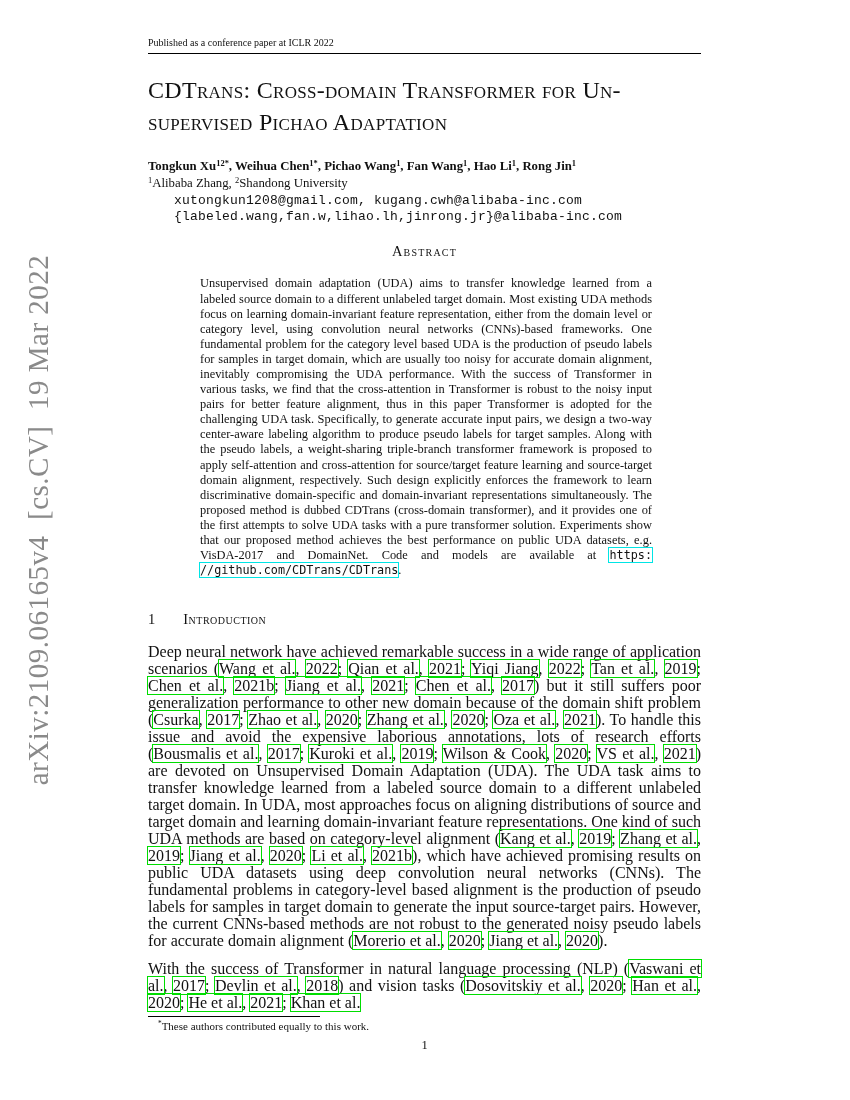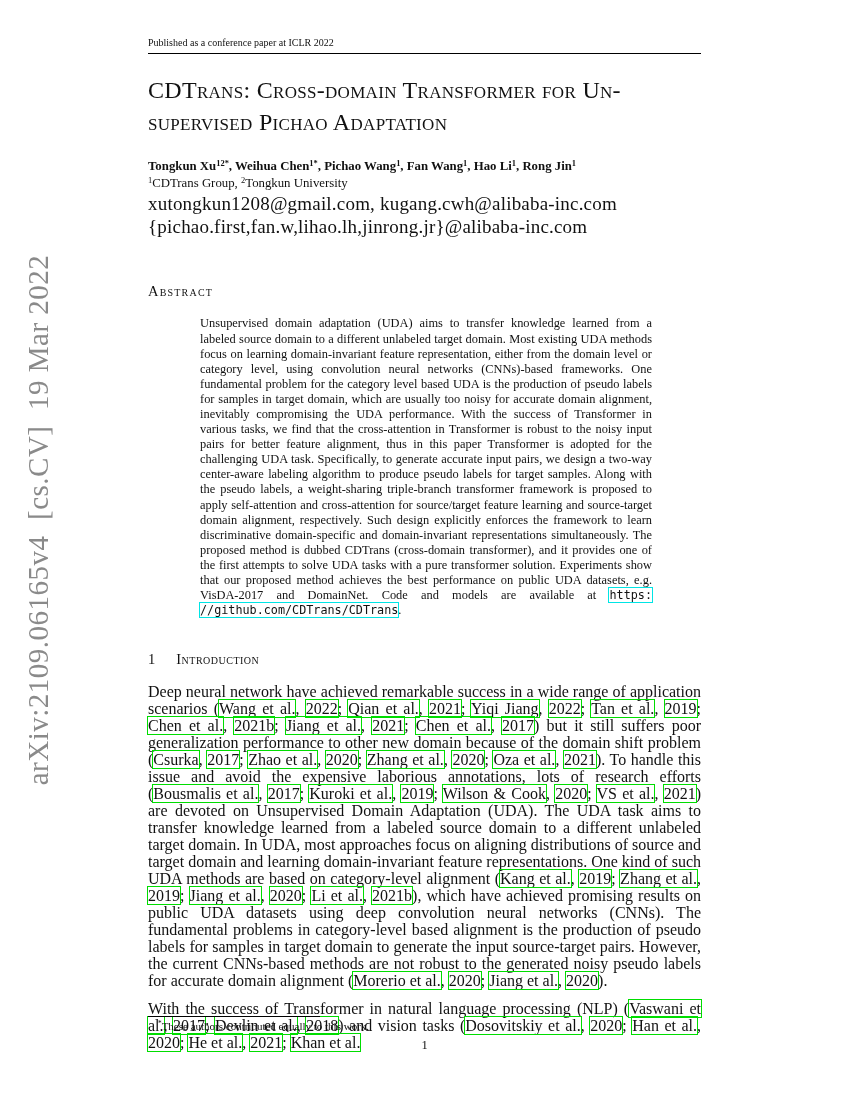--- a/index.html
+++ b/index.html
@@ -39,40 +39,42 @@
     font-size: 24px;
     line-height: 32px;
     font-variant: small-caps;
     letter-spacing: 0.3px;
   }
 
   .authors { margin-top: 20px; font-size: 12.8px; font-weight: bold; }
   .affil { margin-top: 1px; font-size: 12.8px; }
   .email {
     margin-top: 1.5px;
-    font-family: Liberation Serif, serif;
-    font-size: 19px;
+    font-family: Liberation Mono, monospace;
+    font-size: 13px;
     letter-spacing: 0.2px;
+    margin-left: 26px;
   }
 
   .abs-heading {
-    margin-top: 45px;
+    margin-top: 19px;
+    text-align: center;
     font-size: 14.5px;
     font-variant: small-caps;
     letter-spacing: 1.2px;
   }
   .abs-body {
     margin: 16px 49px 0 52px;
     font-size: 12.4px;
     line-height: 15.1px;
     text-align: justify;
   }
 
   .sec-heading { margin-top: 33px; font-size: 14.5px; }
-  .sec-heading .lbl { margin-left: 21px; font-variant: small-caps; letter-spacing: 0.5px; }
+  .sec-heading .lbl { margin-left: 28px; font-variant: small-caps; letter-spacing: 0.5px; }
 
   .para {
     margin-top: 15px;
     font-size: 16px;
     line-height: 17px;
     text-align: justify;
   }
   .para.second { margin-top: 11px; }
 
   .seg-sup { font-size: 66%; vertical-align: 0.5em; }
@@ -108,23 +110,23 @@
 
     <div class="header-text">Published as a conference paper at ICLR 2022</div>
     <hr class="header-rule">
 
     <div class="title">
       <div>CDTrans: Cross-domain Transformer for Un-</div>
       <div>supervised Pichao Adaptation</div>
     </div>
 
     <div class="authors"><span>Tongkun Xu</span><span class="seg-sup">12*</span><span>, </span><span>Weihua Chen</span><span class="seg-sup">1*</span><span>, </span><span>Pichao Wang</span><span class="seg-sup">1</span><span>, </span><span>Fan Wang</span><span class="seg-sup">1</span><span>, </span><span>Hao Li</span><span class="seg-sup">1</span><span>, </span><span>Rong Jin</span><span class="seg-sup">1</span></div>
-    <div class="affil"><span class="seg-sup">1</span><span>CDTrans Group, </span><span class="seg-sup">2</span><span>Tongkun University</span></div>
+    <div class="affil"><span class="seg-sup">1</span><span>Alibaba Zhang, </span><span class="seg-sup">2</span><span>Shandong University</span></div>
     <div class="email">xutongkun1208@gmail.com, kugang.cwh@alibaba-inc.com</div>
-    <div class="email">{pichao.first,fan.w,lihao.lh,jinrong.jr}@alibaba-inc.com</div>
+    <div class="email">{labeled.wang,fan.w,lihao.lh,jinrong.jr}@alibaba-inc.com</div>
 
     <div class="abs-heading">Abstract</div>
     <div class="abs-body"><span>Unsupervised domain adaptation (UDA) aims to transfer knowledge learned from a labeled source domain to a different unlabeled target domain. Most existing UDA methods focus on learning domain-invariant feature representation, either from the domain level or category level, using convolution neural networks (CNNs)-based frameworks. One fundamental problem for the category level based UDA is the production of pseudo labels for samples in target domain, which are usually too noisy for accurate domain alignment, inevitably compromising the UDA performance. With the success of Transformer in various tasks, we find that the cross-attention in Transformer is robust to the noisy input pairs for better feature alignment, thus in this paper Transformer is adopted for the challenging UDA task. Specifically, to generate accurate input pairs, we design a two-way center-aware labeling algorithm to produce pseudo labels for target samples. Along with the pseudo labels, a weight-sharing triple-branch transformer framework is proposed to apply self-attention and cross-attention for source/target feature learning and source-target domain alignment, respectively. Such design explicitly enforces the framework to learn discriminative domain-specific and domain-invariant representations simultaneously. The proposed method is dubbed CDTrans (cross-domain transformer), and it provides one of the first attempts to solve UDA tasks with a pure transformer solution. Experiments show that our proposed method achieves the best performance on public UDA datasets, e.g. VisDA-2017 and DomainNet. Code and models are available at </span><span class="seg-url">https:</span><wbr><span class="seg-url">//github.com/CDTrans/CDTrans</span><span>.</span></div>
 
     <div class="sec-heading">
       <span class="num">1</span><span class="lbl">Introduction</span>
     </div>
 
     <div class="para"><span>Deep neural network have achieved remarkable success in a wide range of application scenarios (</span><span class="seg-cite">Wang et al.</span><span>, </span><span class="seg-cite">2022</span><span>; </span><span class="seg-cite">Qian et al.</span><span>, </span><span class="seg-cite">2021</span><span>; </span><span class="seg-cite">Yiqi Jiang</span><span>, </span><span class="seg-cite">2022</span><span>; </span><span class="seg-cite">Tan et al.</span><span>, </span><span class="seg-cite">2019</span><span>; </span><span class="seg-cite">Chen et al.</span><span>, </span><span class="seg-cite">2021b</span><span>; </span><span class="seg-cite">Jiang et al.</span><span>, </span><span class="seg-cite">2021</span><span>; </span><span class="seg-cite">Chen et al.</span><span>, </span><span class="seg-cite">2017</span><span>) but it still suffers poor generalization performance to other new domain because of the domain shift problem (</span><span class="seg-cite">Csurka</span><span>, </span><span class="seg-cite">2017</span><span>; </span><span class="seg-cite">Zhao et al.</span><span>, </span><span class="seg-cite">2020</span><span>; </span><span class="seg-cite">Zhang et al.</span><span>, </span><span class="seg-cite">2020</span><span>; </span><span class="seg-cite">Oza et al.</span><span>, </span><span class="seg-cite">2021</span><span>). To handle this issue and avoid the expensive laborious annotations, lots of research efforts (</span><span class="seg-cite">Bousmalis et al.</span><span>, </span><span class="seg-cite">2017</span><span>; </span><span class="seg-cite">Kuroki et al.</span><span>, </span><span class="seg-cite">2019</span><span>; </span><span class="seg-cite">Wilson &amp; Cook</span><span>, </span><span class="seg-cite">2020</span><span>; </span><span class="seg-cite">VS et al.</span><span>, </span><span class="seg-cite">2021</span><span>) are devoted on Unsupervised Domain Adaptation (UDA). The UDA task aims to transfer knowledge learned from a labeled source domain to a different unlabeled target domain. In UDA, most approaches focus on aligning distributions of source and target domain and learning domain-invariant feature representations. One kind of such UDA methods are based on category-level alignment (</span><span class="seg-cite">Kang et al.</span><span>, </span><span class="seg-cite">2019</span><span>; </span><span class="seg-cite">Zhang et al.</span><span>, </span><span class="seg-cite">2019</span><span>; </span><span class="seg-cite">Jiang et al.</span><span>, </span><span class="seg-cite">2020</span><span>; </span><span class="seg-cite">Li et al.</span><span>, </span><span class="seg-cite">2021b</span><span>), which have achieved promising results on public UDA datasets using deep convolution neural networks (CNNs). The fundamental problems in category-level based alignment is the production of pseudo labels for samples in target domain to generate the input source-target pairs. However, the current CNNs-based methods are not robust to the generated noisy pseudo labels for accurate domain alignment (</span><span class="seg-cite">Morerio et al.</span><span>, </span><span class="seg-cite">2020</span><span>; </span><span class="seg-cite">Jiang et al.</span><span>, </span><span class="seg-cite">2020</span><span>).</span></div>
     <div class="para second"><span>With the success of Transformer in natural language processing (NLP) (</span><span class="seg-cite">Vaswani et al.</span><span>, </span><span class="seg-cite">2017</span><span>; </span><span class="seg-cite">Devlin et al.</span><span>, </span><span class="seg-cite">2018</span><span>) and vision tasks (</span><span class="seg-cite">Dosovitskiy et al.</span><span>, </span><span class="seg-cite">2020</span><span>; </span><span class="seg-cite">Han et al.</span><span>, </span><span class="seg-cite">2020</span><span>; </span><span class="seg-cite">He et al.</span><span>, </span><span class="seg-cite">2021</span><span>; </span><span class="seg-cite">Khan et al.</span></div>

